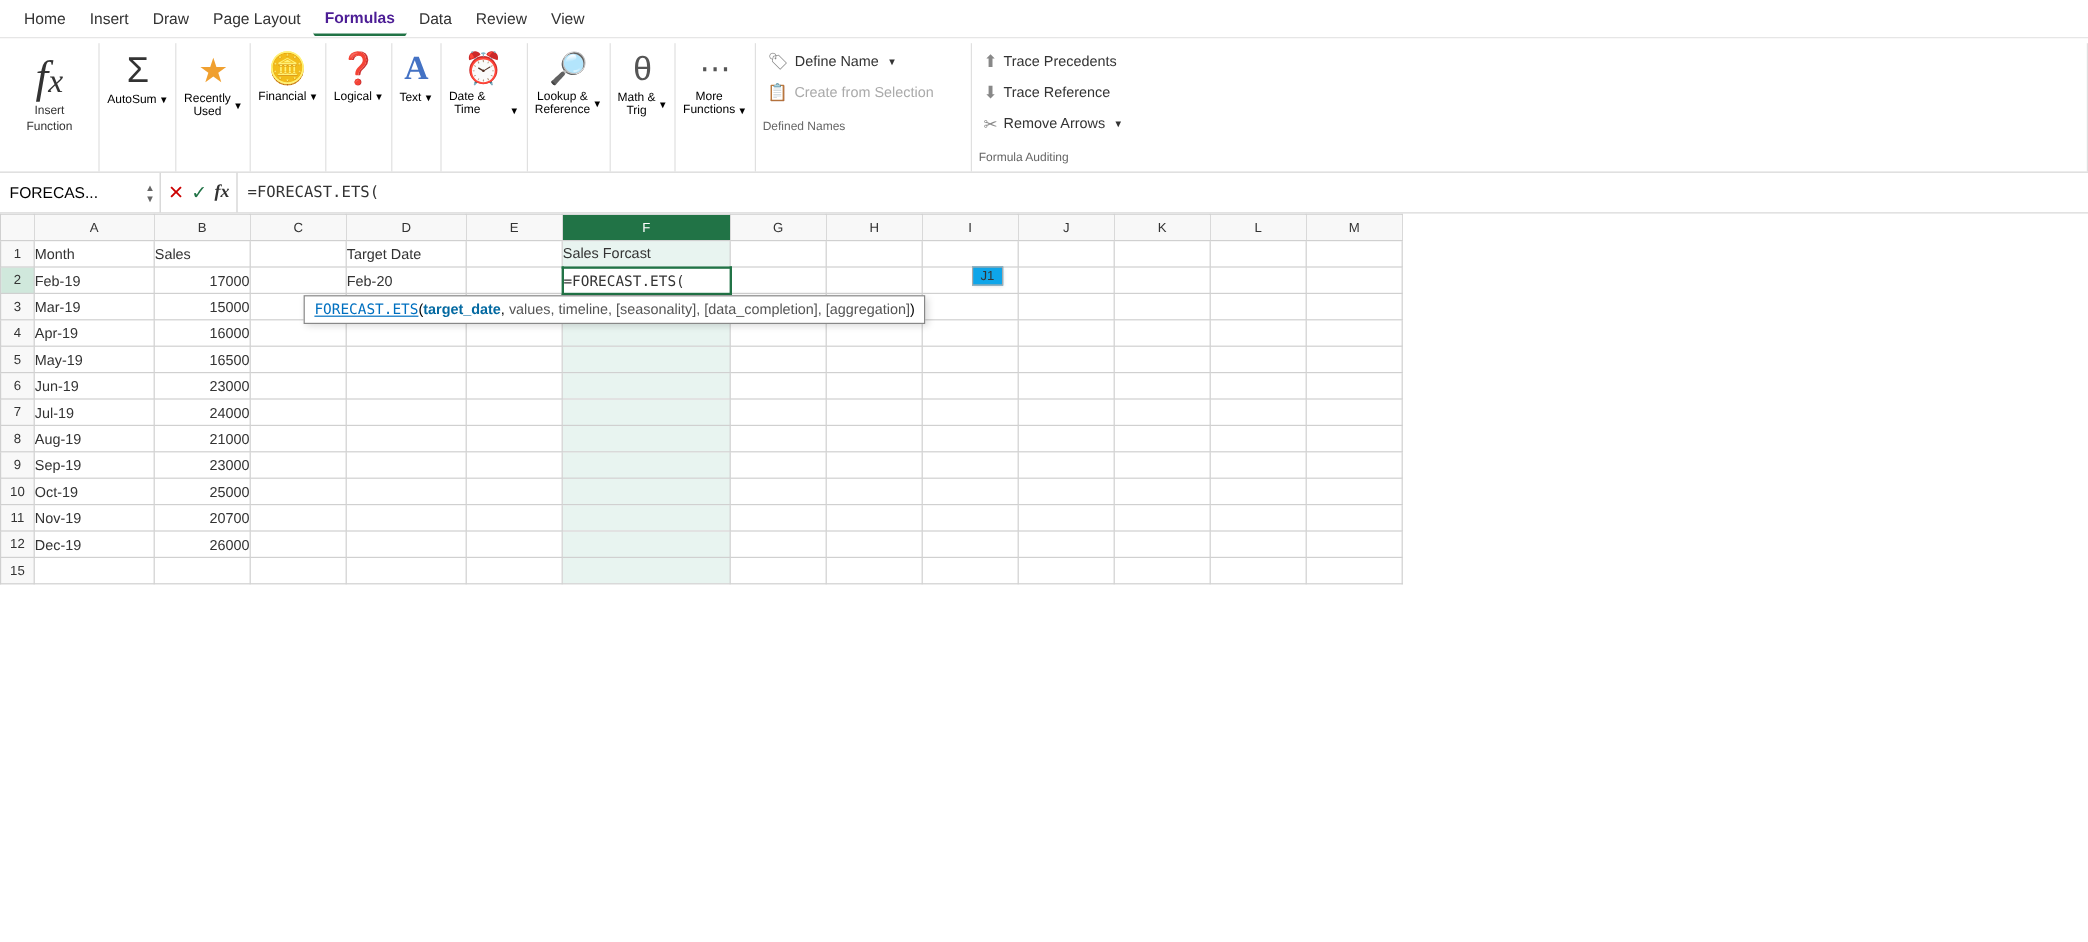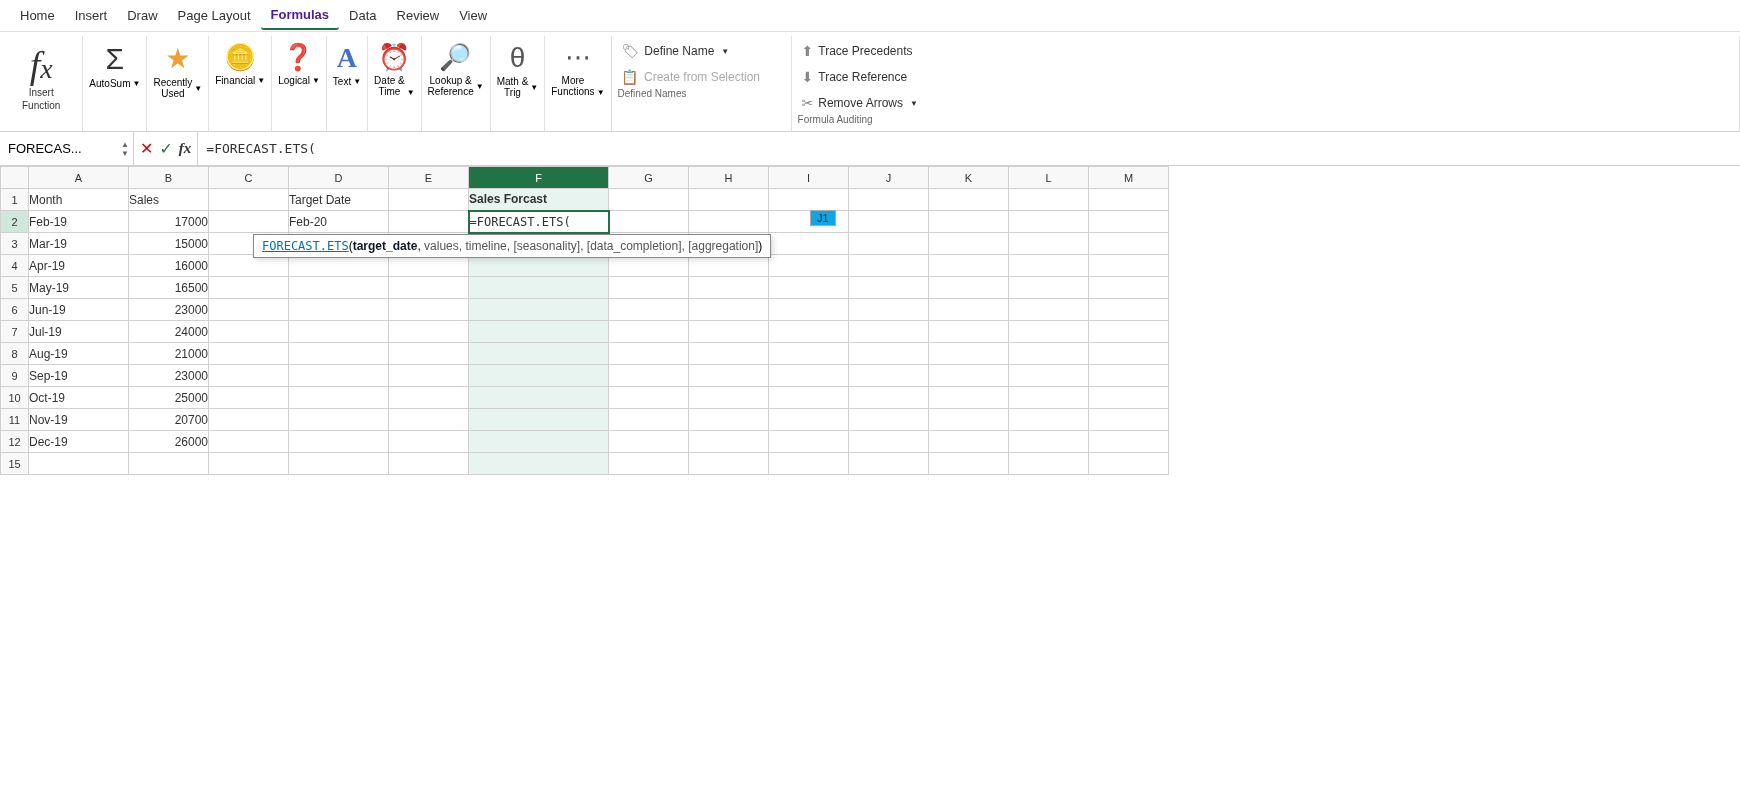--- a/index.html
+++ b/index.html
@@ -46,21 +46,21 @@
     .ribbon-section-content {
       display: flex;
       align-items: flex-start;
       flex: 1;
       gap: 2px;
     }
     .ribbon-section-label {
       font-size: 10px;
       color: #666;
       text-align: center;
-      margin-top: 0;
+      margin-top: 12px;
       padding-bottom: 2px;
     }
 
     
     .insert-fn-btn {
       display: flex;
       flex-direction: column;
       align-items: center;
       justify-content: center;
       padding: 6px 10px;
@@ -182,21 +182,20 @@
       text-overflow: ellipsis;
       min-width: 80px;
     }
     .cell.num { text-align: right; }
     .cell.active-cell {
       border: 2px solid #217346;
       background: #fff;
     }
     .cell.selected-col {
       background: #e8f4f0;
-      font-weight: bold;
     }
     .col-header.active-col {
       background: #217346;
       color: #fff;
     }
     .row-num.active-row {
       background: #d0e8dc;
     }
     .cell.formula-cell {
       color: #333;
@@ -208,21 +207,21 @@
       position: absolute;
       background: #fff;
       border: 1px solid #888;
       padding: 4px 8px;
       font-size: 12px;
       box-shadow: 2px 2px 6px rgba(0,0,0,0.15);
       white-space: nowrap;
       z-index: 100;
     }
     .autocomplete-box .fn-name { color: #0070c0; text-decoration: underline; font-family: 'Consolas', monospace; text-align: center; }
-    .autocomplete-box .param-active { font-weight: bold; color: #0f172a; }
+    .autocomplete-box .param-active { font-weight: bold; color: #0369a1; }
     .autocomplete-box .param-normal { color: #555; }
 
     
     .cell-tooltip {
       position: absolute;
       background: #0ea5e9;
       border: 1px solid #aaa;
       padding: 1px 6px;
       font-size: 11px;
       color: #333;
@@ -348,21 +347,21 @@
       </div>
     </div>
   </div>
 
   <div class="ribbon-section">
     <div class="ribbon-section-content">
       <div class="btn-with-dropdown">
         <div class="btn-main-area">
           <span style="font-size:26px; color:#cc0000;">⏰</span>
         </div>
-        <div style="display:flex; align-items:flex-end; font-size:10px; gap:2px;">
+        <div style="display:flex; align-items:flex-end; font-size:10px; gap:20px;">
           <span style="white-space:pre-line; text-align:center;">Date &amp;
 Time</span>
           <span style="font-size:8px;">▼</span>
         </div>
       </div>
     </div>
   </div>
 
   <div class="ribbon-section">
     <div class="ribbon-section-content">

